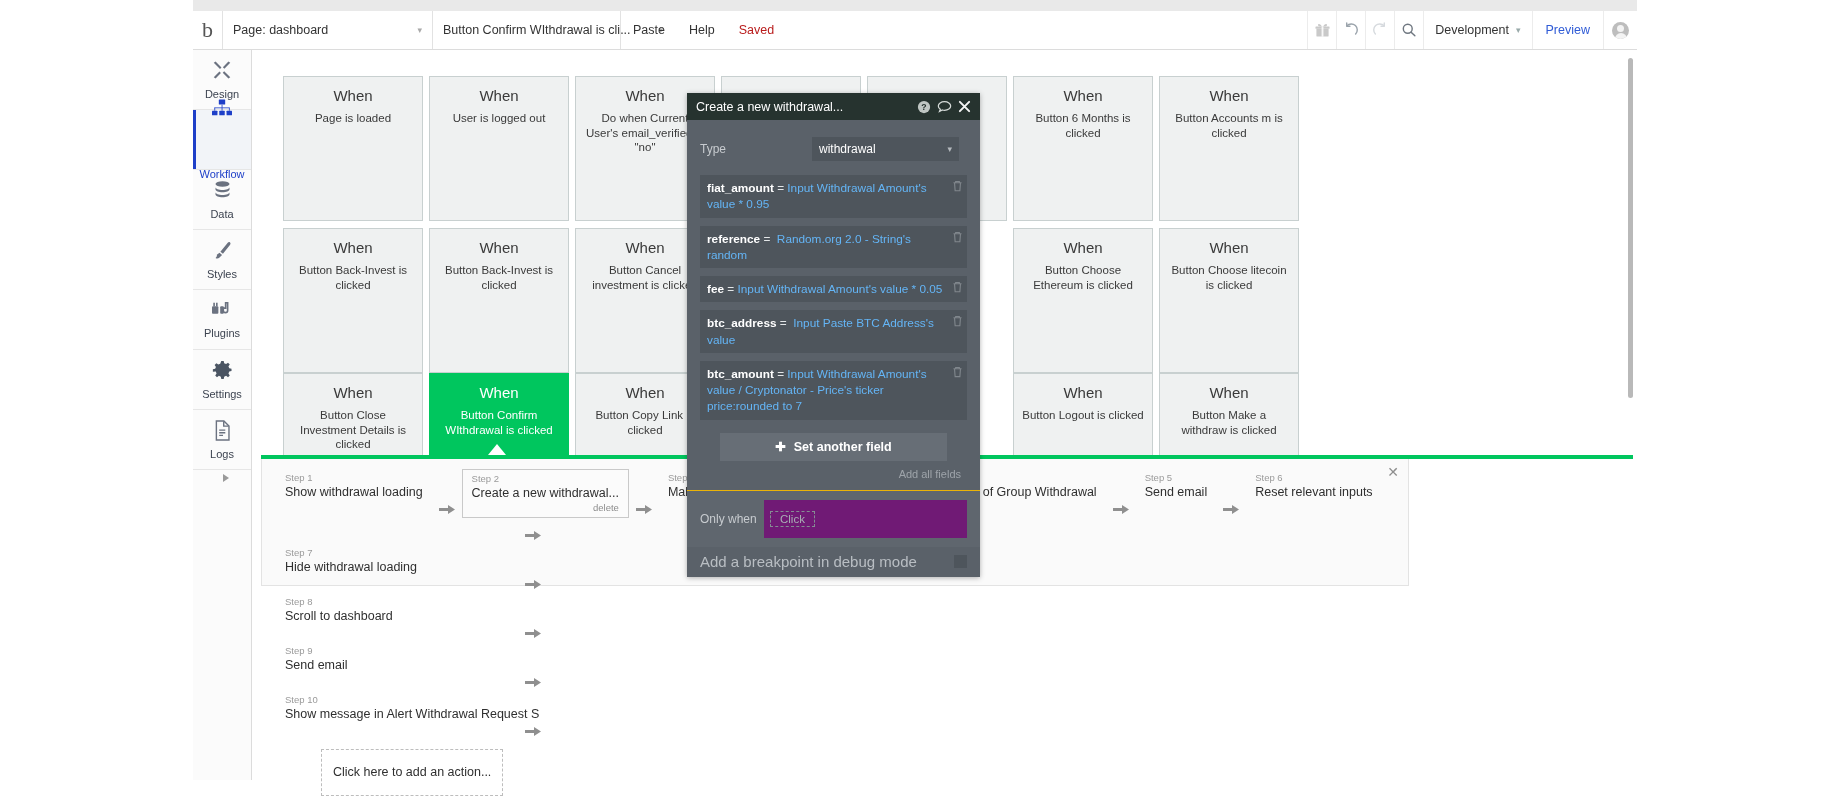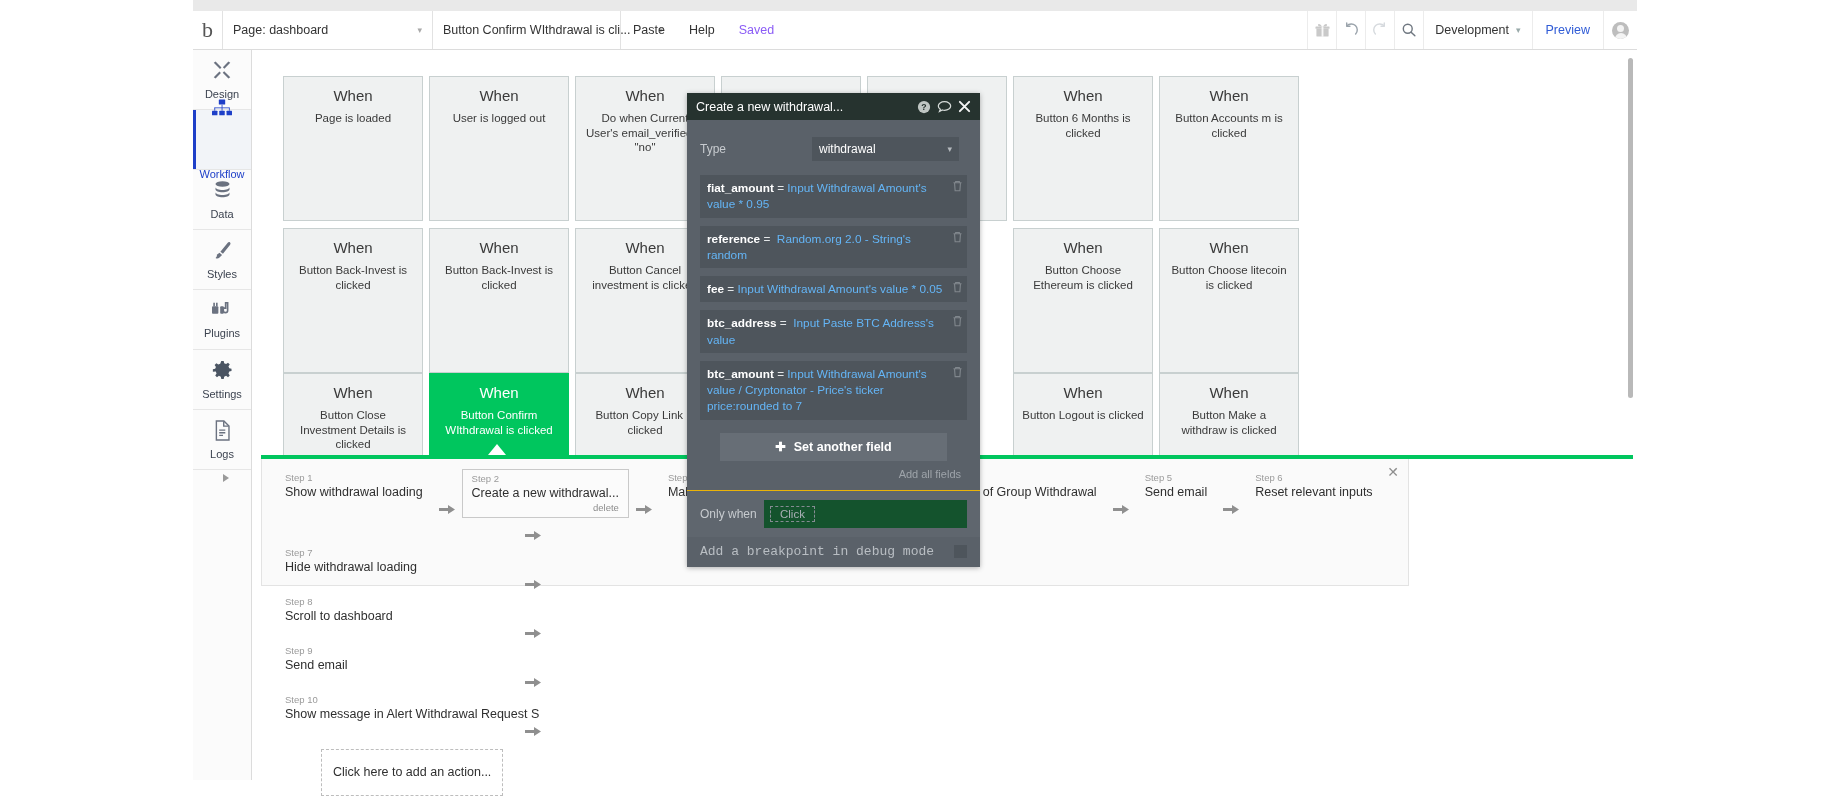--- a/index.html
+++ b/index.html
@@ -29,21 +29,21 @@
   .logo-b { font-family:"Liberation Serif", serif; font-size:22px; color:#555; line-height:1;
     font-weight:400; }
   .dd {
     display:flex; align-items:center; padding:0 10px; border-right:1px solid #e2e2e2;
     font-size:12.5px; color:#333; gap:10px; white-space:nowrap;
   }
   .dd .caret { color:#aaa; font-size:9px; margin-left:auto; padding-left:18px; }
   .dd-page { width:210px; }
   .dd-wf { width:188px; }
   .tb-link { display:flex; align-items:center; padding:0 12px; font-size:12.5px; color:#333; }
-  .tb-link.muted { color:#8b5cf6; }
+  .tb-link.muted { color:#b91c1c; }
   .tb-spacer { flex:1; }
   .icon-cell { width:29px; display:flex; align-items:center; justify-content:center;
     border-left:1px solid #ececec; }
   .icon-cell svg { display:block; }
   .dd-env { display:flex; align-items:center; gap:7px; padding:0 11px; border-left:1px solid #ececec;
     font-size:12.5px; color:#333; white-space:nowrap;}
   .dd-env .caret { color:#9aa; font-size:9px; }
   .tb-preview { display:flex; align-items:center; padding:0 13px; font-size:12.5px; color:#2f5bd6;
     border-left:1px solid #ececec; }
   .avatar-cell { width:34px; display:flex; align-items:center; justify-content:center;
@@ -155,27 +155,27 @@
   .setfield {
     background:#676e76; height:28px; margin:13px 20px 0 20px;
     display:flex; align-items:center; justify-content:center; gap:8px;
     color:#ffffff; font-size:12.5px; font-weight:bold;
   }
   .addall { text-align:right; font-size:11px; color:#9ea4aa; padding:7px 6px 3px 0; }
   .modal-foot { background:#5f666e; border-top:1px solid #eab308; padding:9px 13px; }
   .row-only { display:flex; align-items:center; }
   .row-only .lab { font-size:12px; color:#c7cbcf; width:64px; }
   .onlywhen-box {
-    flex:1; background:#14532d; height:28px; display:flex; align-items:center; padding:0 6px;
+    flex:1; background:#701a75; height:38px; display:flex; align-items:center; padding:0 6px;
   }
   .clickchip { border:1px dashed #858c93; color:#a9afb5; font-size:11.5px; padding:1px 9px; }
   .bp-row {
     background:#5a6169; display:flex; align-items:center; padding:8px 13px; height:30px;
   }
-  .bp-row .lab { font-size:13px; color:#b9bec3; flex:1;font-family:Liberation Mono, monospace; }
+  .bp-row .lab { font-size:15px; color:#b9bec3; flex:1; }
   .bp-box { width:13px; height:13px; background:#4e555c; }
 </style>
 </head>
 <body>
 
 <div id="app">
   <div class="top-strip"></div>
 
   <div class="topbar">
     <div class="logo-cell">

